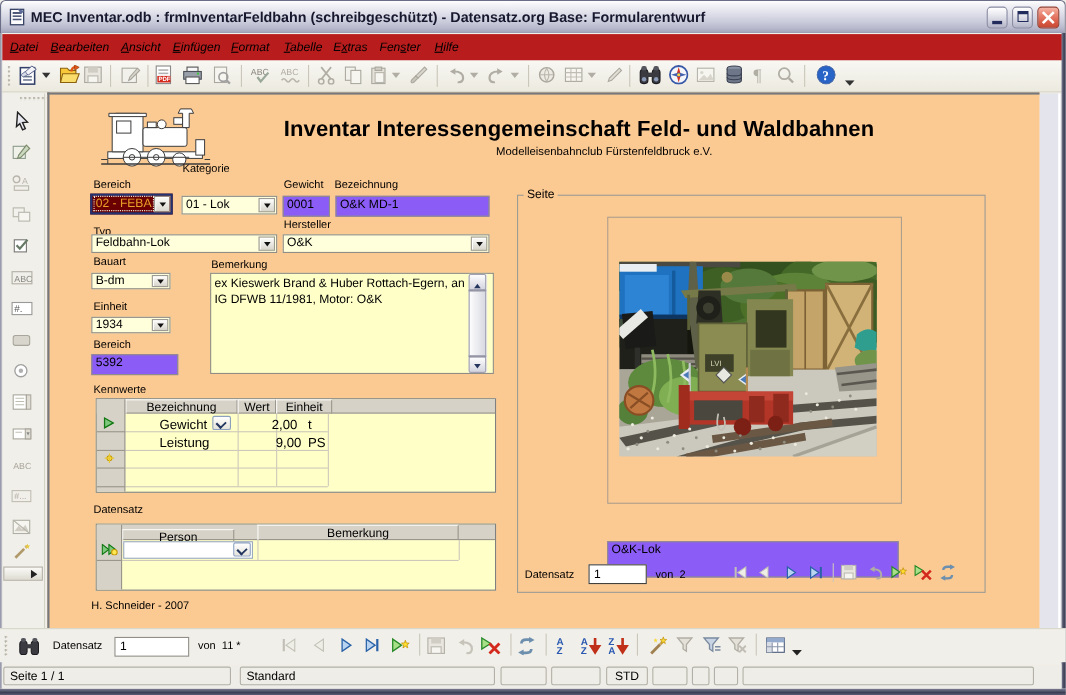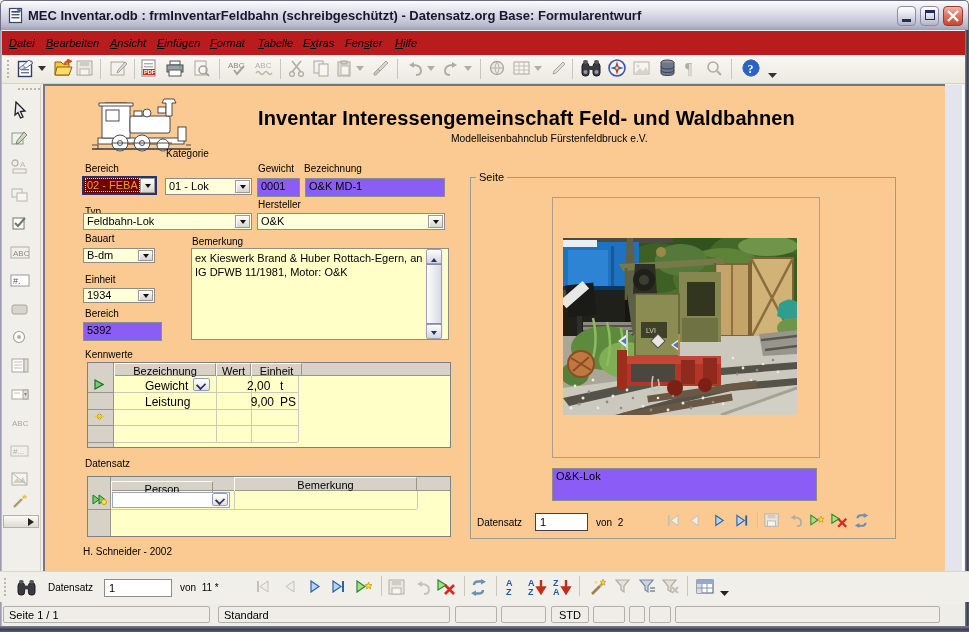--- a/index.html
+++ b/index.html
@@ -483,21 +483,21 @@
     <div class="gline-h" style="left:0;top:32px;width:23px;background:#9a968c"></div>
     <div class="abs" style="left:24px;top:15px;width:118px;height:16px;background:#fff;border:1px solid #9ab">
       <span class="xbtn" style="right:1px;top:0px;width:16px;height:13px"></span>
     </div>
     <svg class="abs" style="left:4px;top:17px" width="16" height="11" viewBox="0 0 16 11">
         <path d="M1 1 L7 5.5 L1 10 Z" fill="#7ec87e" stroke="#127812"></path>
         <path d="M7 1 L13 5.5 L7 10 Z" fill="#7ec87e" stroke="#127812"></path>
         <circle cx="12" cy="8" r="2.5" fill="#ffe858" stroke="#c89800"></circle>
       </svg>
   </div>
-  <div class="lbl" style="left:83px;top:546px">H. Schneider - 2002</div>
+  <div class="lbl" style="left:83px;top:546px">H. Schneider - 2007</div>
 
   <div class="abs" id="bilder"></div>
   <div class="abs" style="left:476px;top:171px;padding:0 3px;background:#fbc992;font-size:11px">Seite</div>
   <div class="abs" style="left:552px;top:197px;width:268px;height:261px;border:1px solid #ad9f8d"></div>
   <svg class="abs" style="left:563px;top:238px" width="234" height="177" viewBox="0 0 234 177" id="photo">
     <rect width="234" height="177" fill="#c8c5ba"></rect>
 
     <rect width="234" height="78" fill="#4e7230"></rect>
     <ellipse cx="30" cy="12" rx="50" ry="18" fill="#3a5a24"></ellipse>
     <ellipse cx="120" cy="8" rx="60" ry="20" fill="#32511e"></ellipse>
@@ -631,21 +631,21 @@
         <circle cx="128" cy="170" r="1.4"></circle>
         <circle cx="150" cy="164" r="1.3"></circle>
       <circle cx="174" cy="136" r="1.3"></circle>
         <circle cx="194" cy="132" r="1.3"></circle>
         <circle cx="210" cy="122" r="1.3"></circle>
       <circle cx="16" cy="166" r="1.4"></circle>
         <circle cx="58" cy="170" r="1.3"></circle>
         <circle cx="110" cy="158" r="1.3"></circle>
     </g>
   </svg>
-  <div class="fld" style="left:552px;top:468px;width:265px;height:33px">O&amp;K-Lok</div>
+  <div class="fld" style="left:552px;top:492px;width:265px;height:33px">O&amp;K-Lok</div>
   <div class="lbl" style="left:477px;top:517px">Datensatz</div>
   <div class="abs" style="left:535px;top:513px;width:53px;height:18px;background:#fff;border:1px solid #43413c;font-size:11px;padding:2px 0 0 4px">1</div>
   <div class="lbl" style="left:596px;top:517px">von&nbsp;&nbsp;2</div>
   <div id="subnav">
     <svg class="icon" style="left:666px;top:514px" width="13" height="13" viewBox="0 0 14 13">
       <path d="M3 1 L3 12" stroke="#c2c0b6" stroke-width="2"></path>
         <path d="M13 1 L5 6.5 L13 12 Z" fill="#eeede6" stroke="#c2c0b6"></path>
     </svg>
     <svg class="icon" style="left:689px;top:514px" width="11" height="13" viewBox="0 0 12 13">
       <path d="M10 1 L2 6.5 L10 12 Z" fill="#eeede6" stroke="#c2c0b6"></path>

